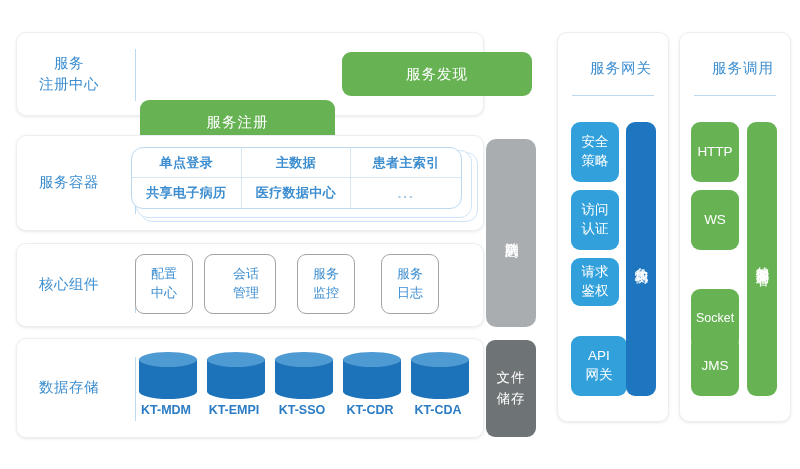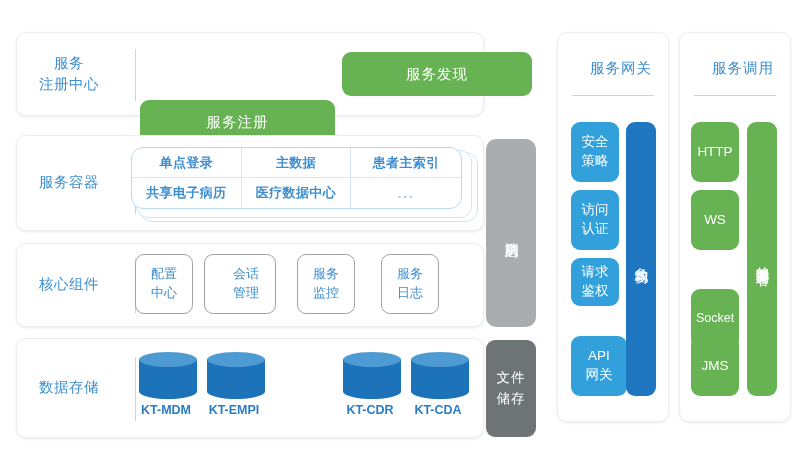--- a/index.html
+++ b/index.html
@@ -248,20 +248,28 @@
     <div class="cyl-label">KT-MDM</div>
   </div>
   <div class="cyl-wrap" style="left:207px;top:352px;">
     <div class="cyl">
       <div class="cyl-bot"></div>
         <div class="cyl-body"></div>
         <div class="cyl-top"></div>
     </div>
     <div class="cyl-label">KT-EMPI</div>
   </div>
+  <div class="cyl-wrap" style="left:275px;top:352px;">
+    <div class="cyl">
+      <div class="cyl-bot"></div>
+        <div class="cyl-body"></div>
+        <div class="cyl-top"></div>
+    </div>
+    <div class="cyl-label">KT-SSO</div>
+  </div>
   <div class="cyl-wrap" style="left:343px;top:352px;">
     <div class="cyl">
       <div class="cyl-bot"></div>
         <div class="cyl-body"></div>
         <div class="cyl-top"></div>
     </div>
     <div class="cyl-label">KT-CDR</div>
   </div>
   <div class="cyl-wrap" style="left:411px;top:352px;">
     <div class="cyl">

